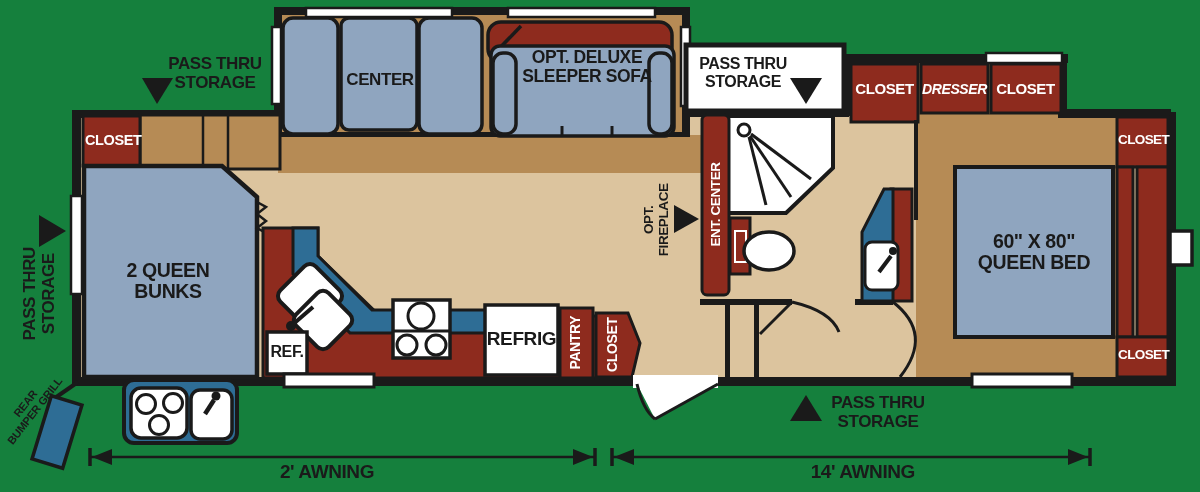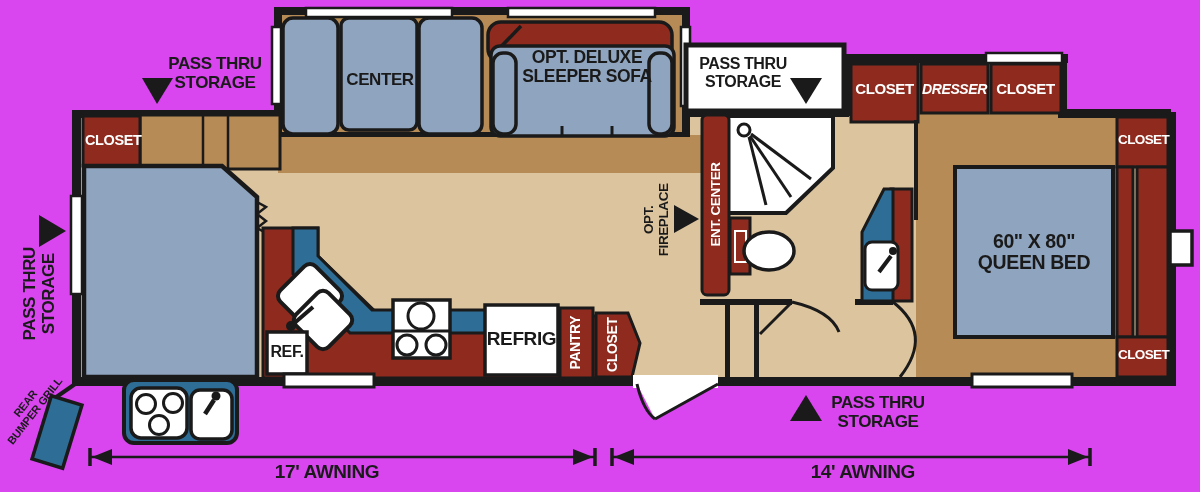--- a/index.html
+++ b/index.html
@@ -1,16 +1,16 @@
 <!DOCTYPE html>
 <html><head>
 <meta charset="utf-8">
 <style>
   html,body{margin:0;padding:0;background:#fff;}
-  #plan{position:relative;width:1200px;height:492px;background:#d946ef;overflow:hidden;}
+  #plan{position:relative;width:1200px;height:492px;background:#15803d;overflow:hidden;}
   #plan svg{position:absolute;left:0;top:0;}
   .lb{position:absolute;font-family:"Liberation Sans","DejaVu Sans",sans-serif;font-weight:700;
       color:#1a1a1a;text-align:center;white-space:pre-line;letter-spacing:-0.4px;line-height:1.1;}
   .wt{color:#ffffff;}
   .rot{transform:rotate(-90deg);transform-origin:center center;}
   .rot52{transform:rotate(-52deg);transform-origin:center center;}
 </style>
 </head>
 <body>
 
@@ -169,29 +169,31 @@
 BUMPER GRILL</div>
 
 <div class="lb" style="left:330px;top:71px;width:100px;font-size:17px;">CENTER</div>
 <div class="lb" style="left:517px;top:48px;width:140px;font-size:17.5px;">OPT. DELUXE
 SLEEPER SOFA</div>
 <div class="lb rot" style="left:602px;top:205px;width:110px;font-size:13.5px;">OPT.
 FIREPLACE</div>
 <div class="lb rot wt" style="left:636px;top:197px;width:160px;font-size:13.5px;">ENT. CENTER</div>
 
 <div class="lb wt" style="left:85px;top:133px;width:52px;font-size:14.5px;">CLOSET</div>
+<div class="lb" style="left:103px;top:260px;width:130px;font-size:19.5px;">2 QUEEN
+BUNKS</div>
 
 <div class="lb" style="left:266px;top:343px;width:42px;font-size:16px;">REF.</div>
 <div class="lb" style="left:483px;top:329px;width:77px;font-size:19px;">REFRIG</div>
 <div class="lb rot wt" style="left:544px;top:335px;width:64px;font-size:14px;">PANTRY</div>
 <div class="lb rot wt" style="left:581px;top:337px;width:64px;font-size:14px;">CLOSET</div>
 
 <div class="lb wt" style="left:852px;top:81px;width:65px;font-size:15px;">CLOSET</div>
 <div class="lb wt" style="left:920px;top:82px;width:69px;font-size:14px;font-style:italic;">DRESSER</div>
 <div class="lb wt" style="left:991px;top:81px;width:69px;font-size:15px;">CLOSET</div>
 <div class="lb wt" style="left:1118px;top:133px;width:50px;font-size:13.5px;letter-spacing:-0.6px;">CLOSET</div>
 <div class="lb wt" style="left:1118px;top:348px;width:50px;font-size:13.5px;letter-spacing:-0.6px;">CLOSET</div>
 <div class="lb" style="left:969px;top:231px;width:130px;font-size:19.5px;">60" X 80"
 QUEEN BED</div>
 
-<div class="lb" style="left:262px;top:462px;width:130px;font-size:19px;">17' AWNING</div>
+<div class="lb" style="left:262px;top:462px;width:130px;font-size:19px;">2' AWNING</div>
 <div class="lb" style="left:785px;top:462px;width:130px;font-size:19px;text-align:right;">14' AWNING</div>
 </div>
 
 </body></html>

